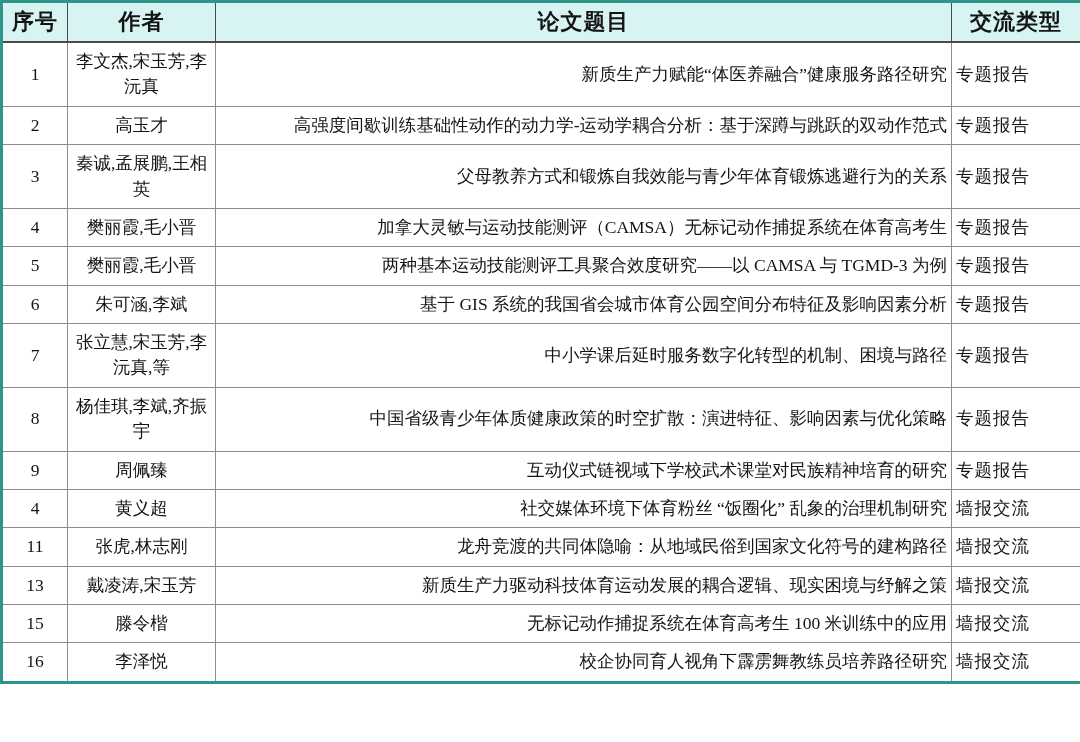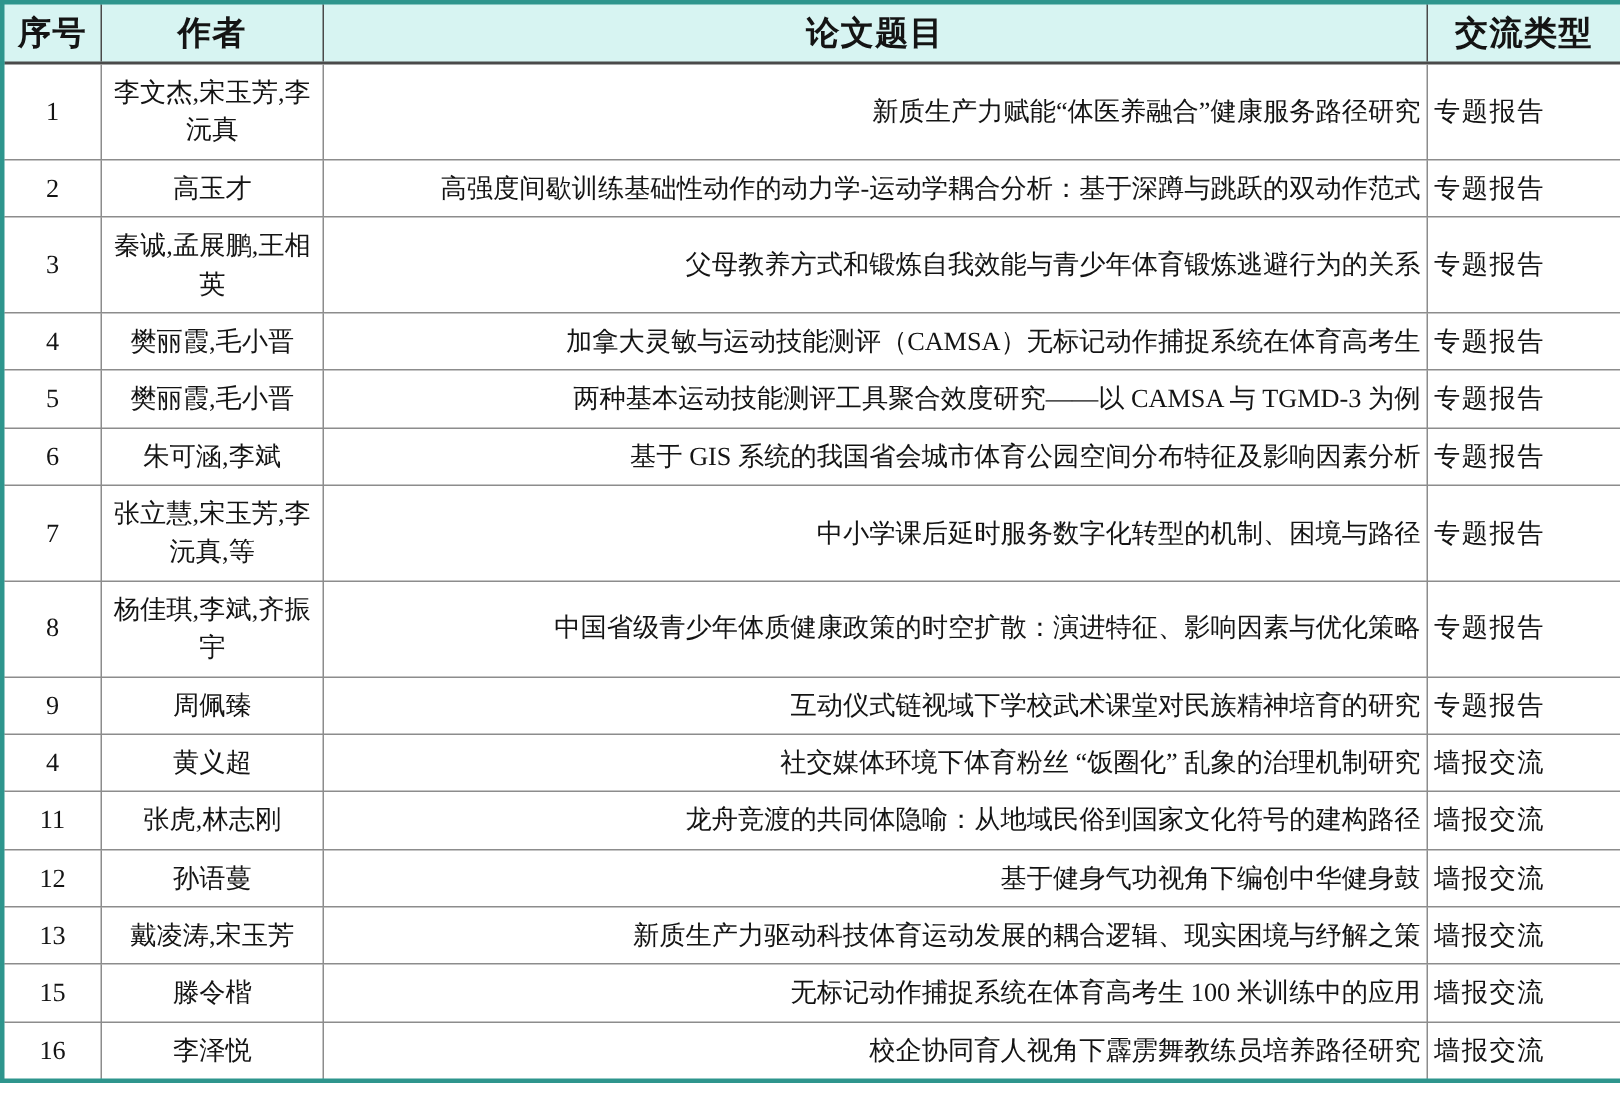--- a/index.html
+++ b/index.html
@@ -138,26 +138,20 @@
     <td class="cell-type">墙报交流</td>
   </tr>
 
   <tr>
     <td class="cell-index">11</td>
     <td class="cell-author">张虎,林志刚</td>
     <td class="cell-title">龙舟竞渡的共同体隐喻：从地域民俗到国家文化符号的建构路径</td>
     <td class="cell-type">墙报交流</td>
   </tr>
 
-  <tr>
-    <td class="cell-index">12</td>
-    <td class="cell-author">孙语蔓</td>
-    <td class="cell-title">基于健身气功视角下编创中华健身鼓</td>
-    <td class="cell-type">墙报交流</td>
-  </tr>
 
   <tr>
     <td class="cell-index">13</td>
     <td class="cell-author">戴凌涛,宋玉芳</td>
     <td class="cell-title">新质生产力驱动科技体育运动发展的耦合逻辑、现实困境与纾解之策</td>
     <td class="cell-type">墙报交流</td>
   </tr>
 
 
   <tr>

